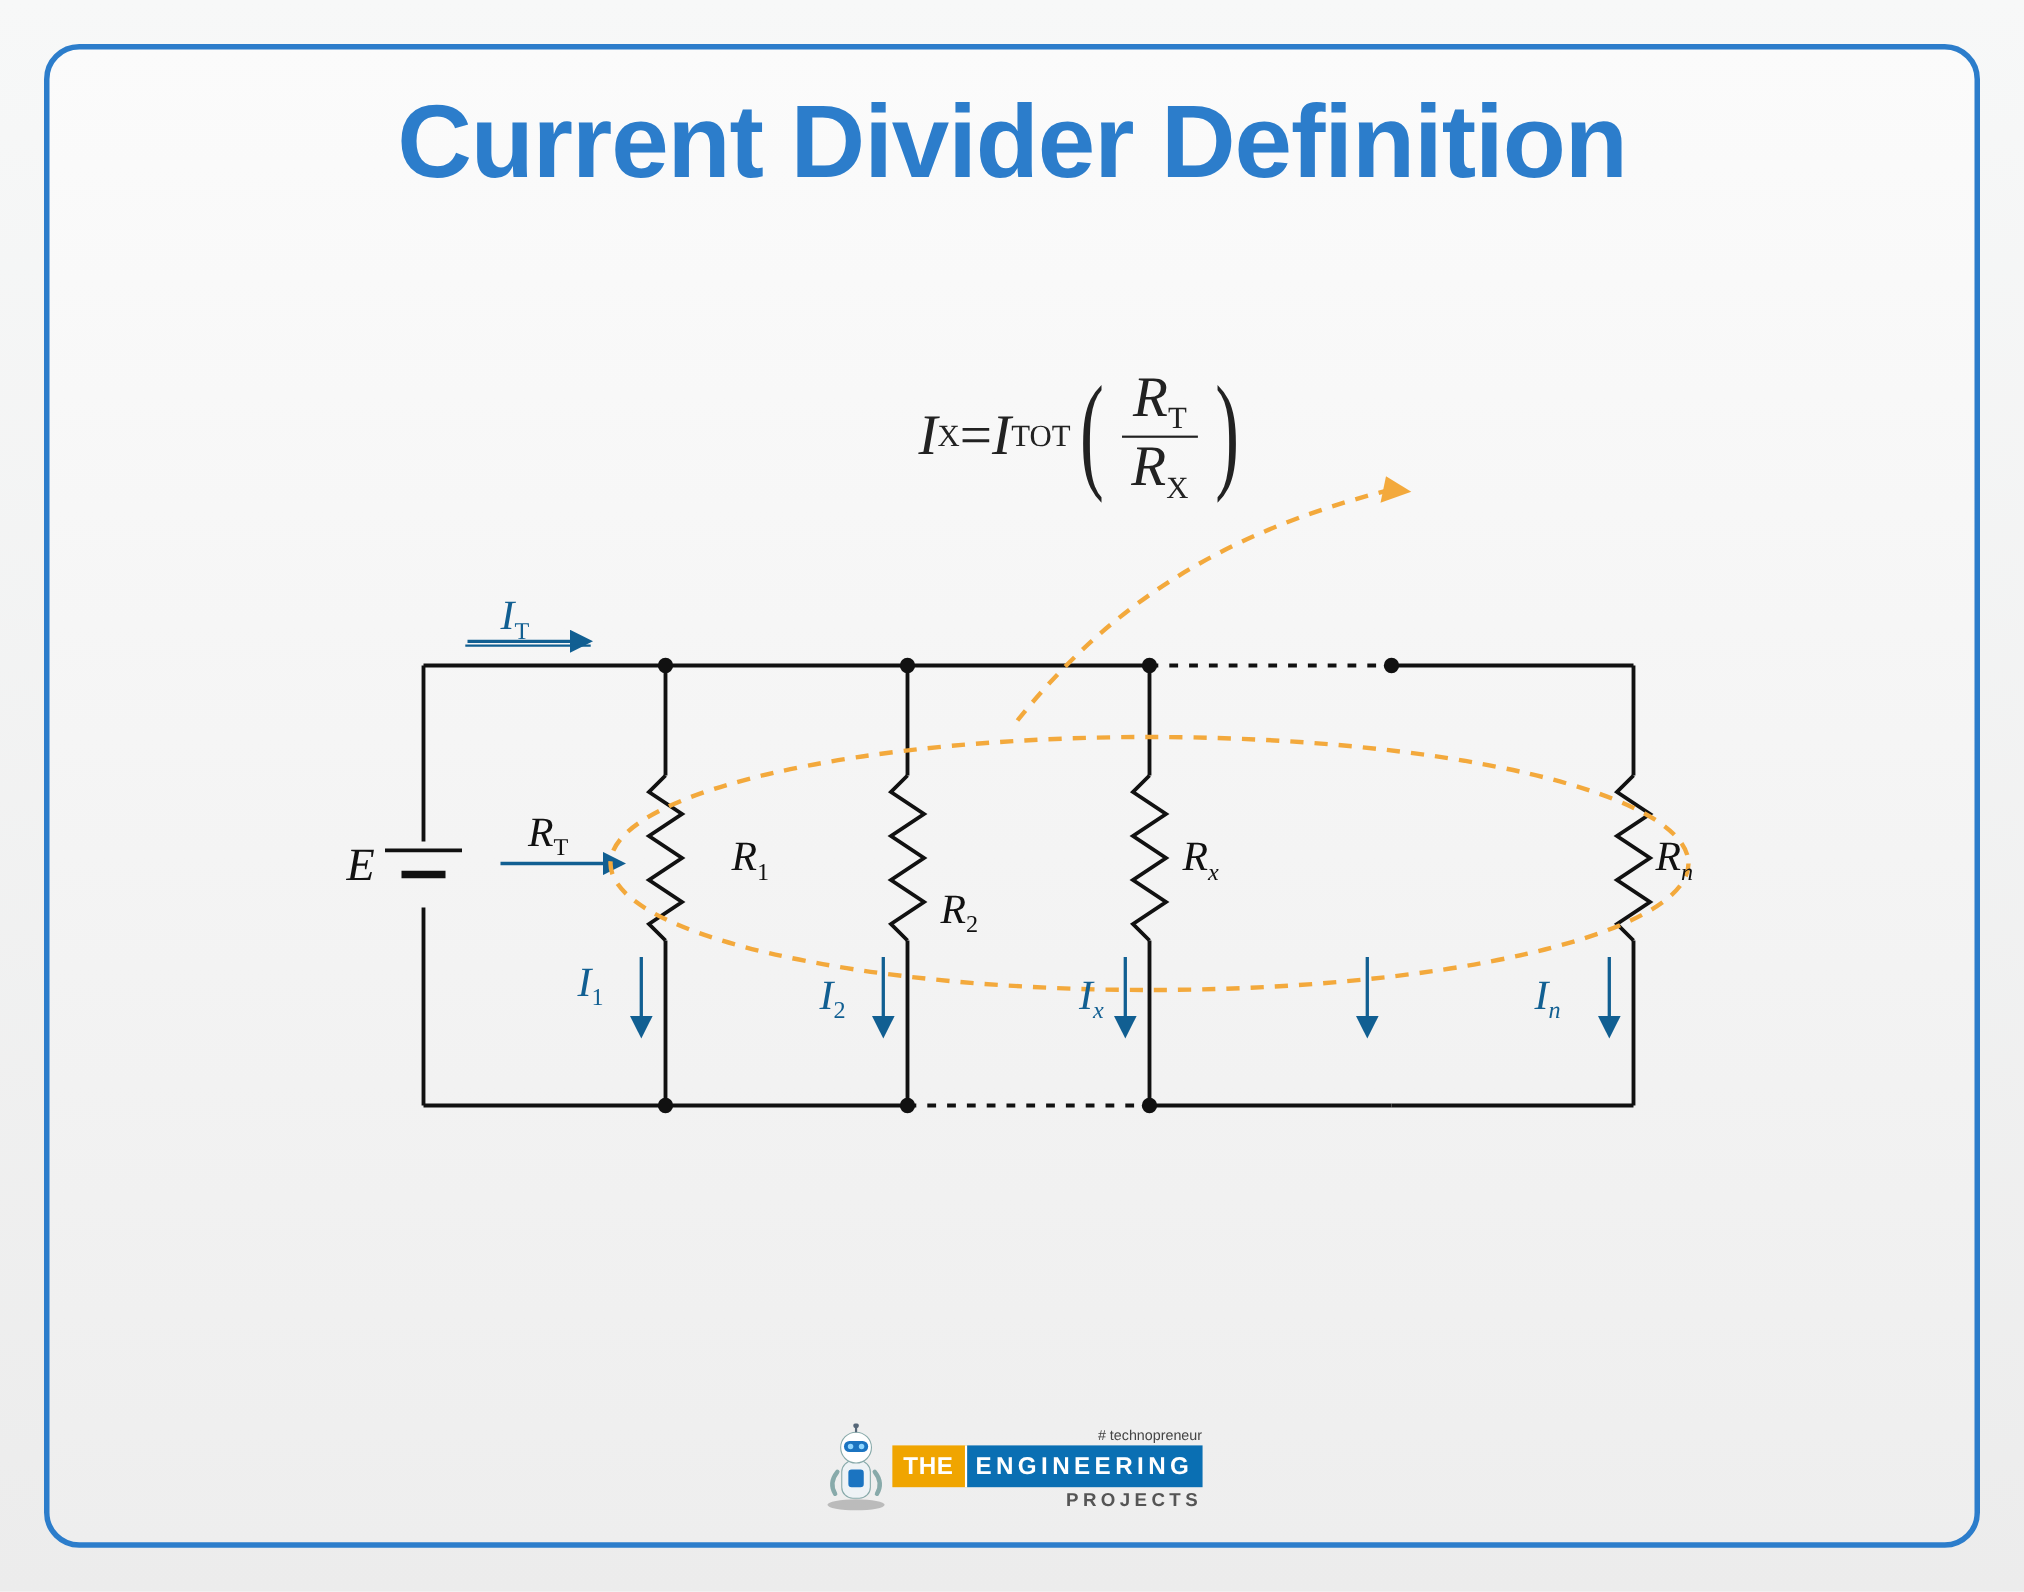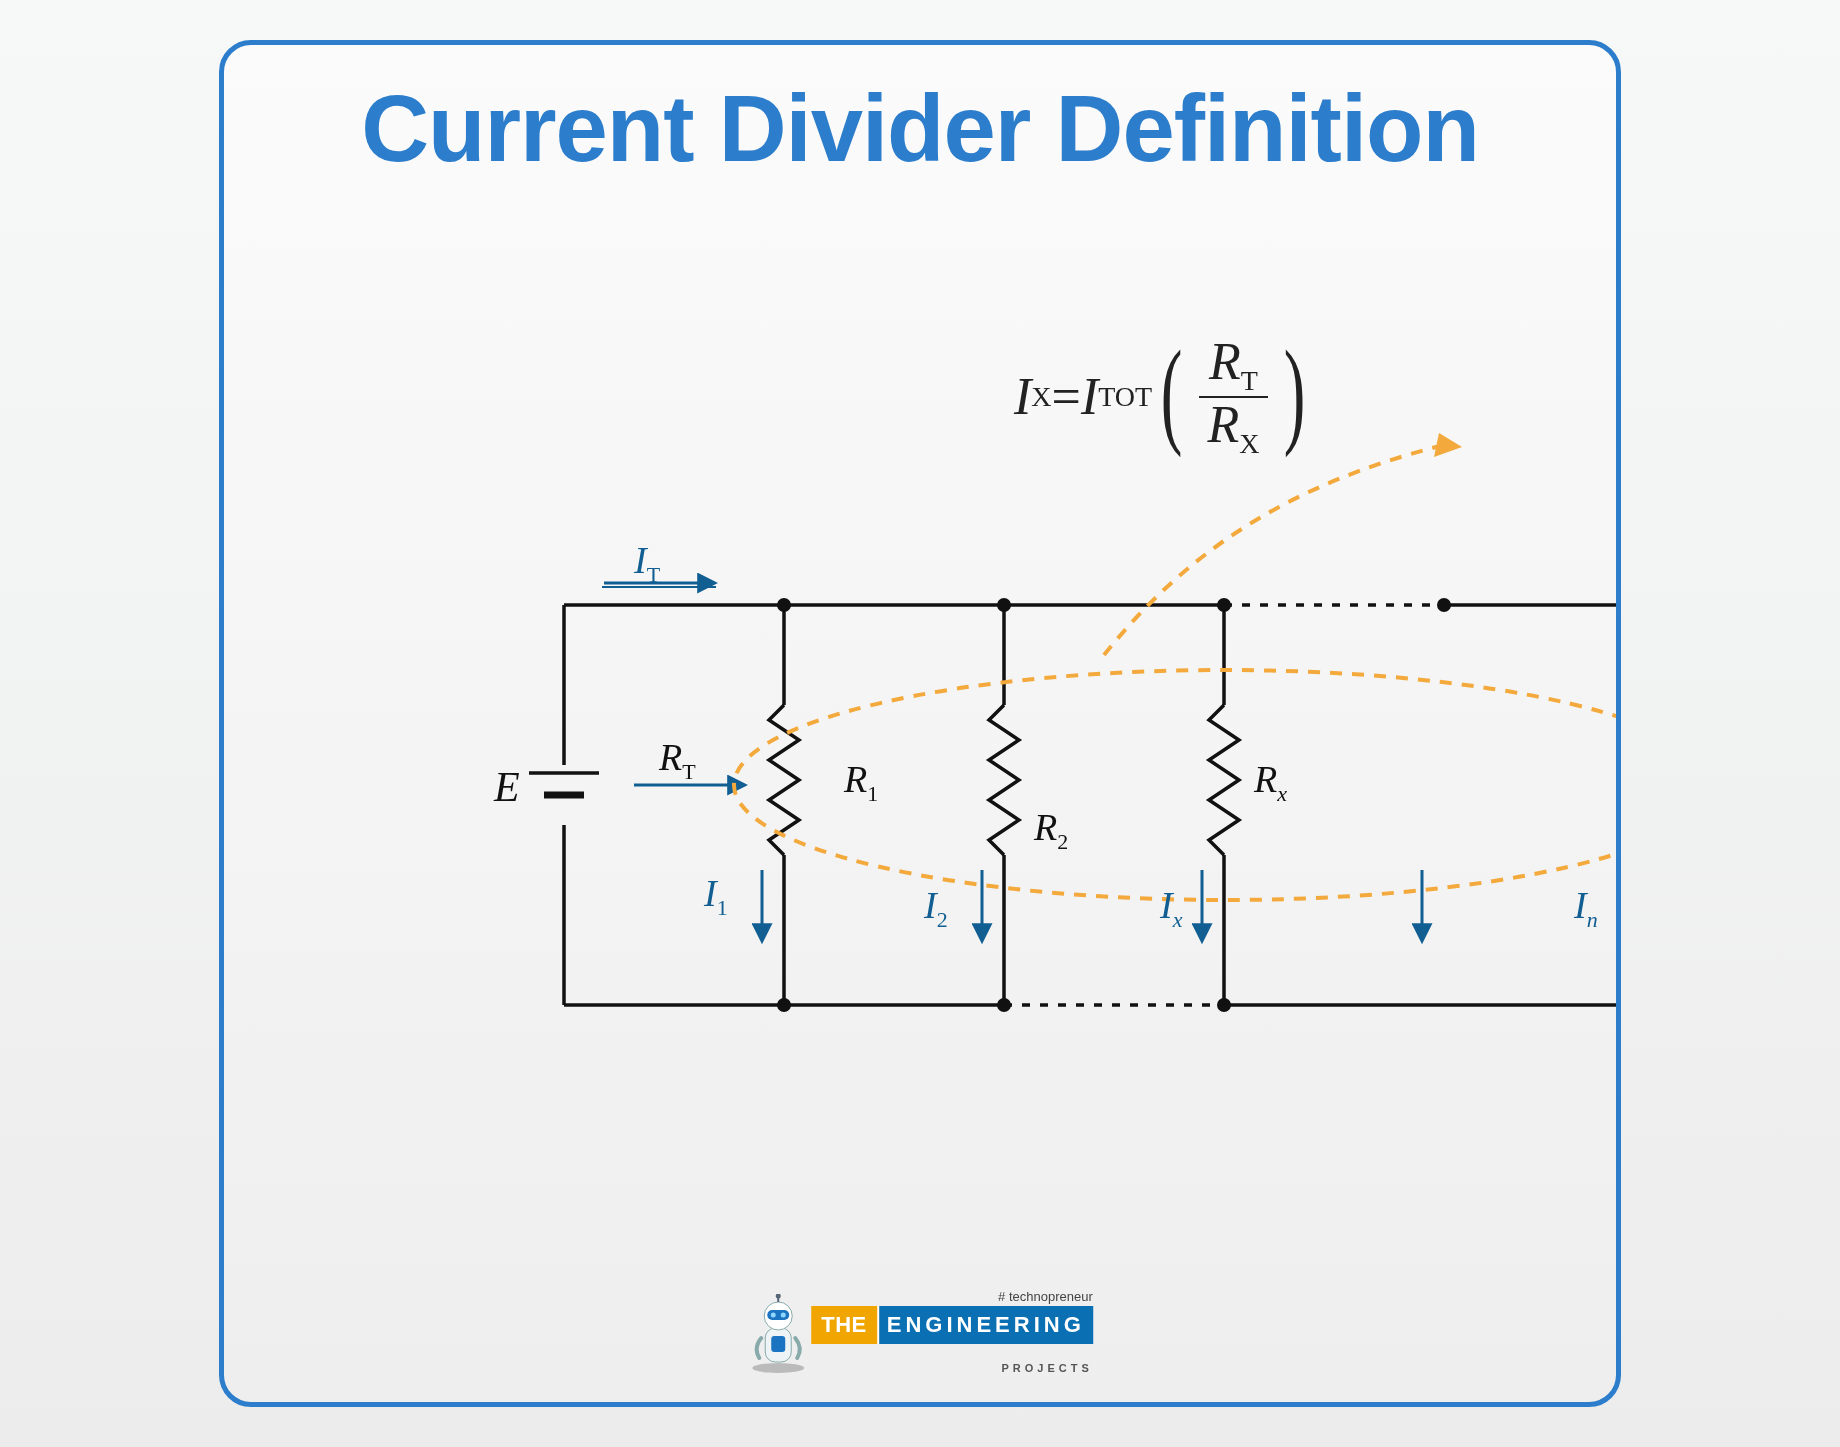--- a/index.html
+++ b/index.html
@@ -6,21 +6,21 @@
   html, body { width: 100%; height: 100%; }
   body {
     font-family: Arial, Helvetica, sans-serif;
     background: linear-gradient(180deg, #f7f8f8 0%, #ececec 100%);
     display: flex;
     align-items: flex-start;
     justify-content: center;
   }
   .frame {
     position: relative;
-    width: 1402px;
+    width: 1760px;
     height: 1367px;
     margin: 40px;
     border: 5px solid #2c7dcb;
     border-radius: 32px;
     background: linear-gradient(180deg, #fbfbfb 0%, #eeeeee 100%);
     overflow: hidden;
   }
   .title {
     text-align: center;
     font-size: 94px;
@@ -115,26 +115,26 @@
   .eng-box {
     background: #0a6fb3;
     color: #fff;
     font-weight: 600;
     font-size: 22px;
     padding: 6px 8px;
     font-family: Arial, sans-serif;
     letter-spacing: 4px;
   }
   .projects {
-    font-size: 11px;
+    font-size: 17px;
     color: #555;
     text-align: right;
     letter-spacing: 4px;
     font-weight: 700;
-    margin-top: 18px;
+    margin-top: 2px;
     font-family: Arial, sans-serif;
   }
 </style>
 </head>
 <body>
 
 <div class="frame">
   <h1 class="title">Current Divider Definition</h1>
 
   <div class="diagram-area">

